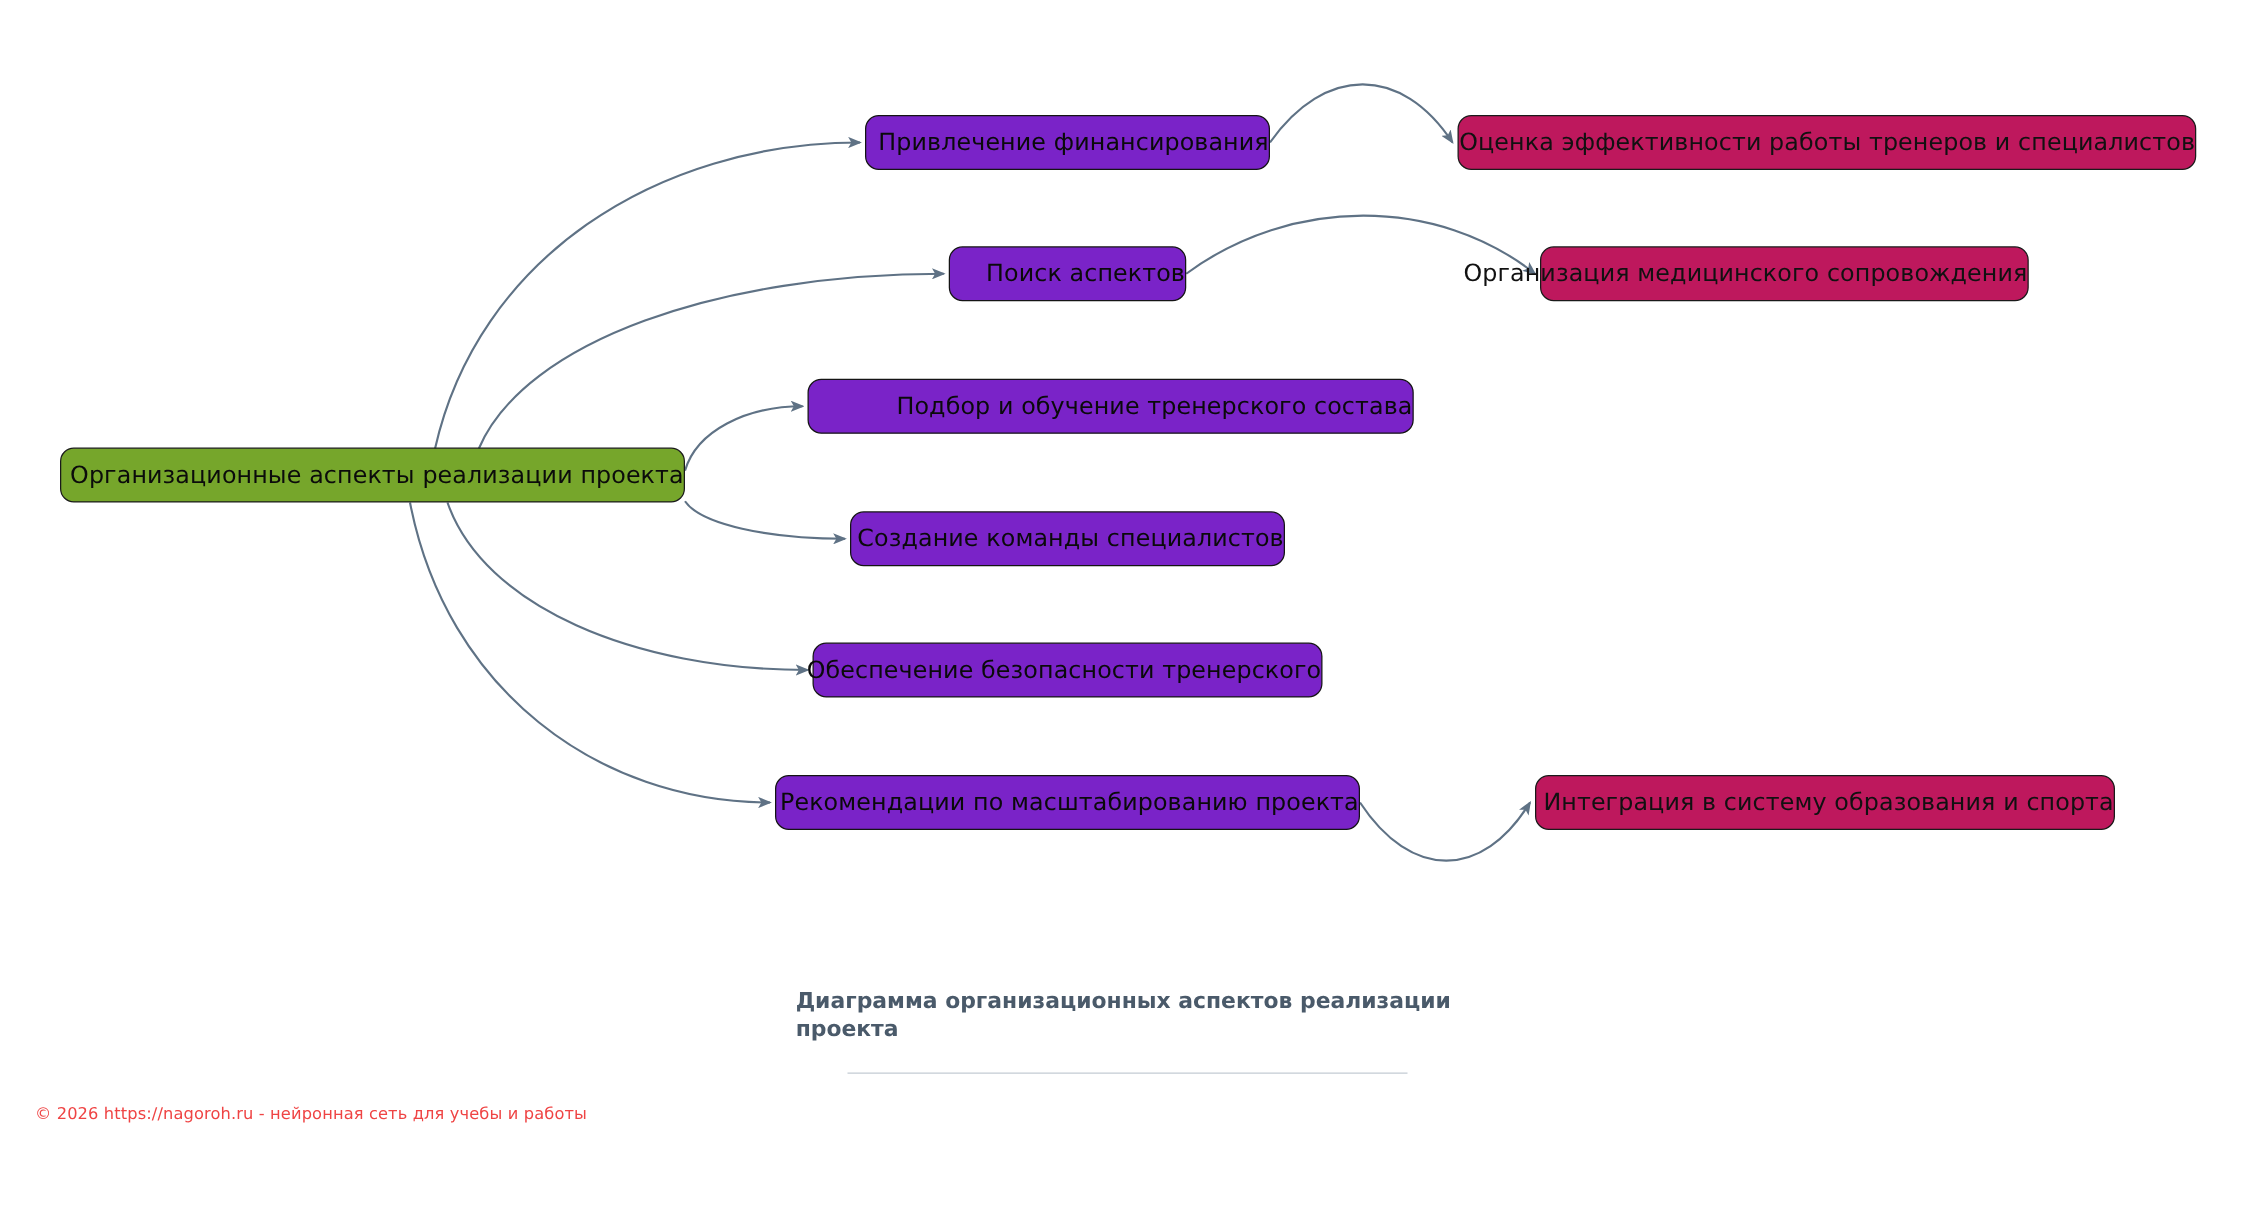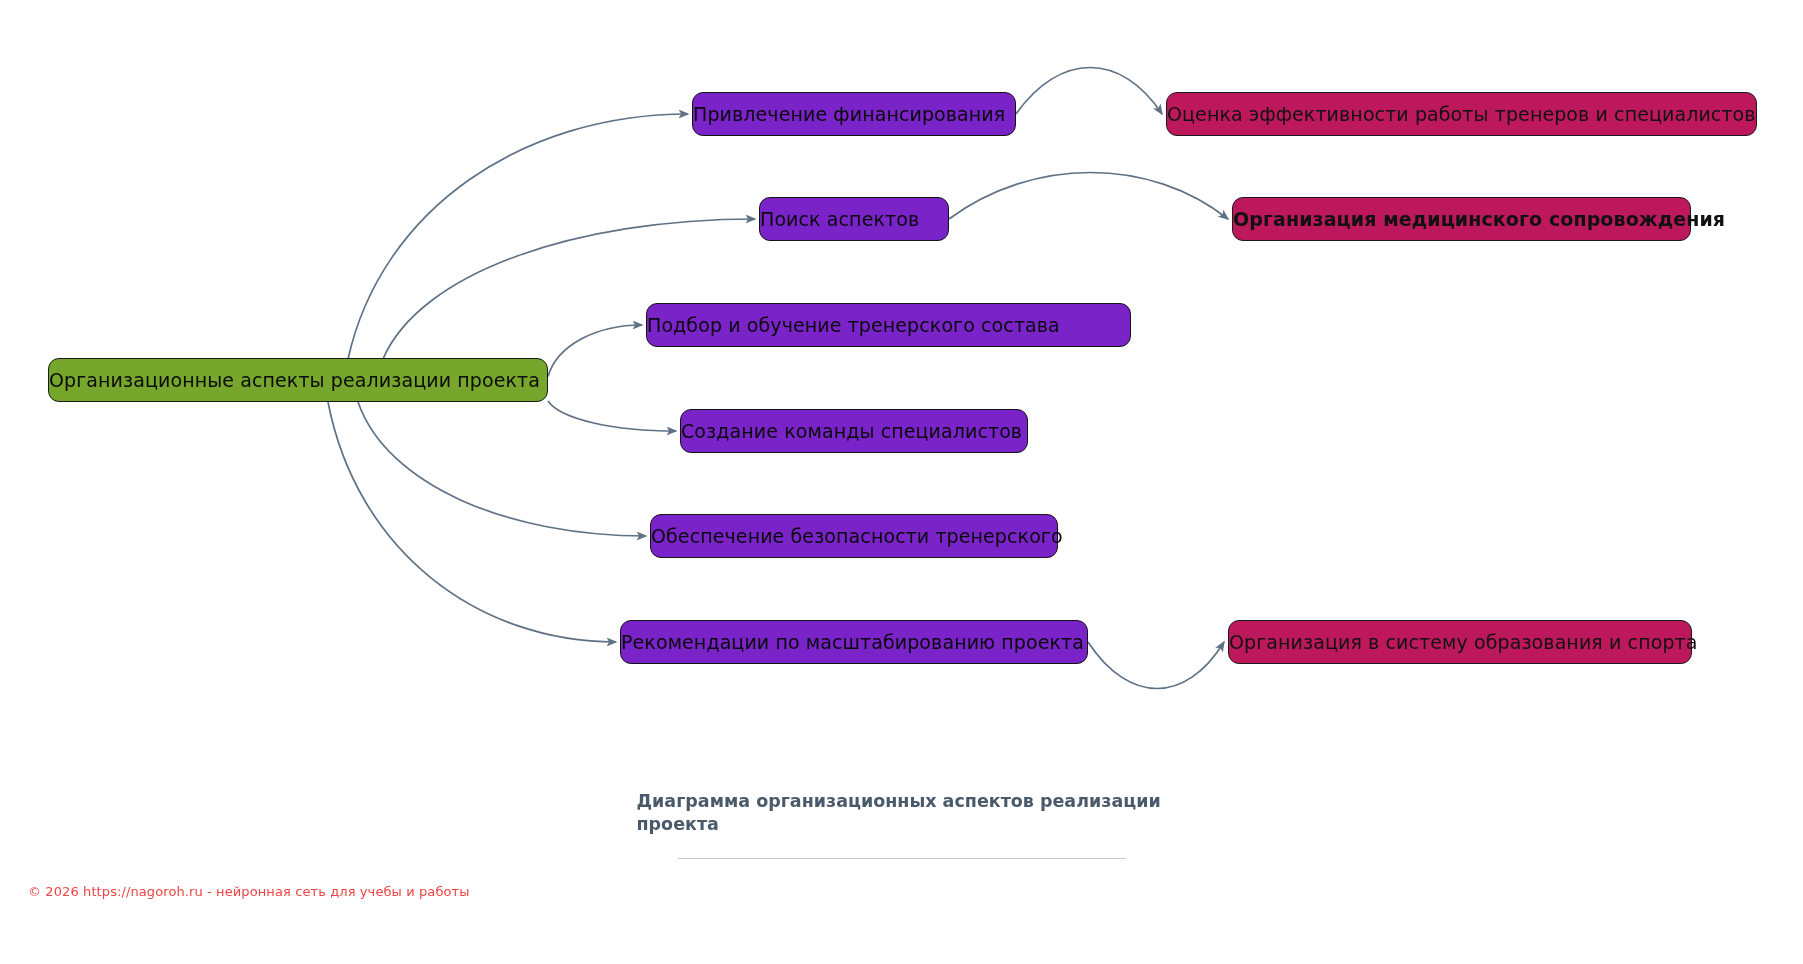--- a/index.html
+++ b/index.html
@@ -30,21 +30,21 @@
     width: 1803px;
     height: 964px;
     pointer-events: none;
   }
 
   .node {
     position: absolute;
     box-sizing: border-box;
     display: flex;
     align-items: center;
-    justify-content: flex-start;
+    justify-content: flex-end;
     border-radius: 11px;
     white-space: nowrap;
     letter-spacing: 0.1px;
   }
 
   .node-label {
     display: block;
     line-height: 1;
   }
 
@@ -151,26 +151,26 @@
   </div>
 
   <div class="node branch" style="left:620px; top:620px; width:468px; height:44px;">
     <span class="node-label">Рекомендации по масштабированию проекта</span>
   </div>
 
   <div class="node leaf" style="left:1166px; top:92px; width:591px; height:44px;">
     <span class="node-label">Оценка эффективности работы тренеров и специалистов</span>
   </div>
 
-  <div class="node leaf" style="left:1232px; top:197px; width:459px; height:44px;font-weight:bold;">
+  <div class="node leaf" style="left:1232px; top:197px; width:391px; height:44px;">
     <span class="node-label">Организация медицинского сопровождения</span>
   </div>
 
   <div class="node leaf" style="left:1228px; top:620px; width:464px; height:44px;">
-    <span class="node-label">Организация в систему образования и спорта</span>
+    <span class="node-label">Интеграция в систему образования и спорта</span>
   </div>
 
   <div id="caption-block">
     <div id="diagram-title">Диаграмма организационных аспектов реализации проекта</div>
     <div id="caption-divider"></div>
     <div id="footer-text">© 2026 https://nagoroh.ru - нейронная сеть для учебы и работы</div>
   </div>
 
 </div>
 

